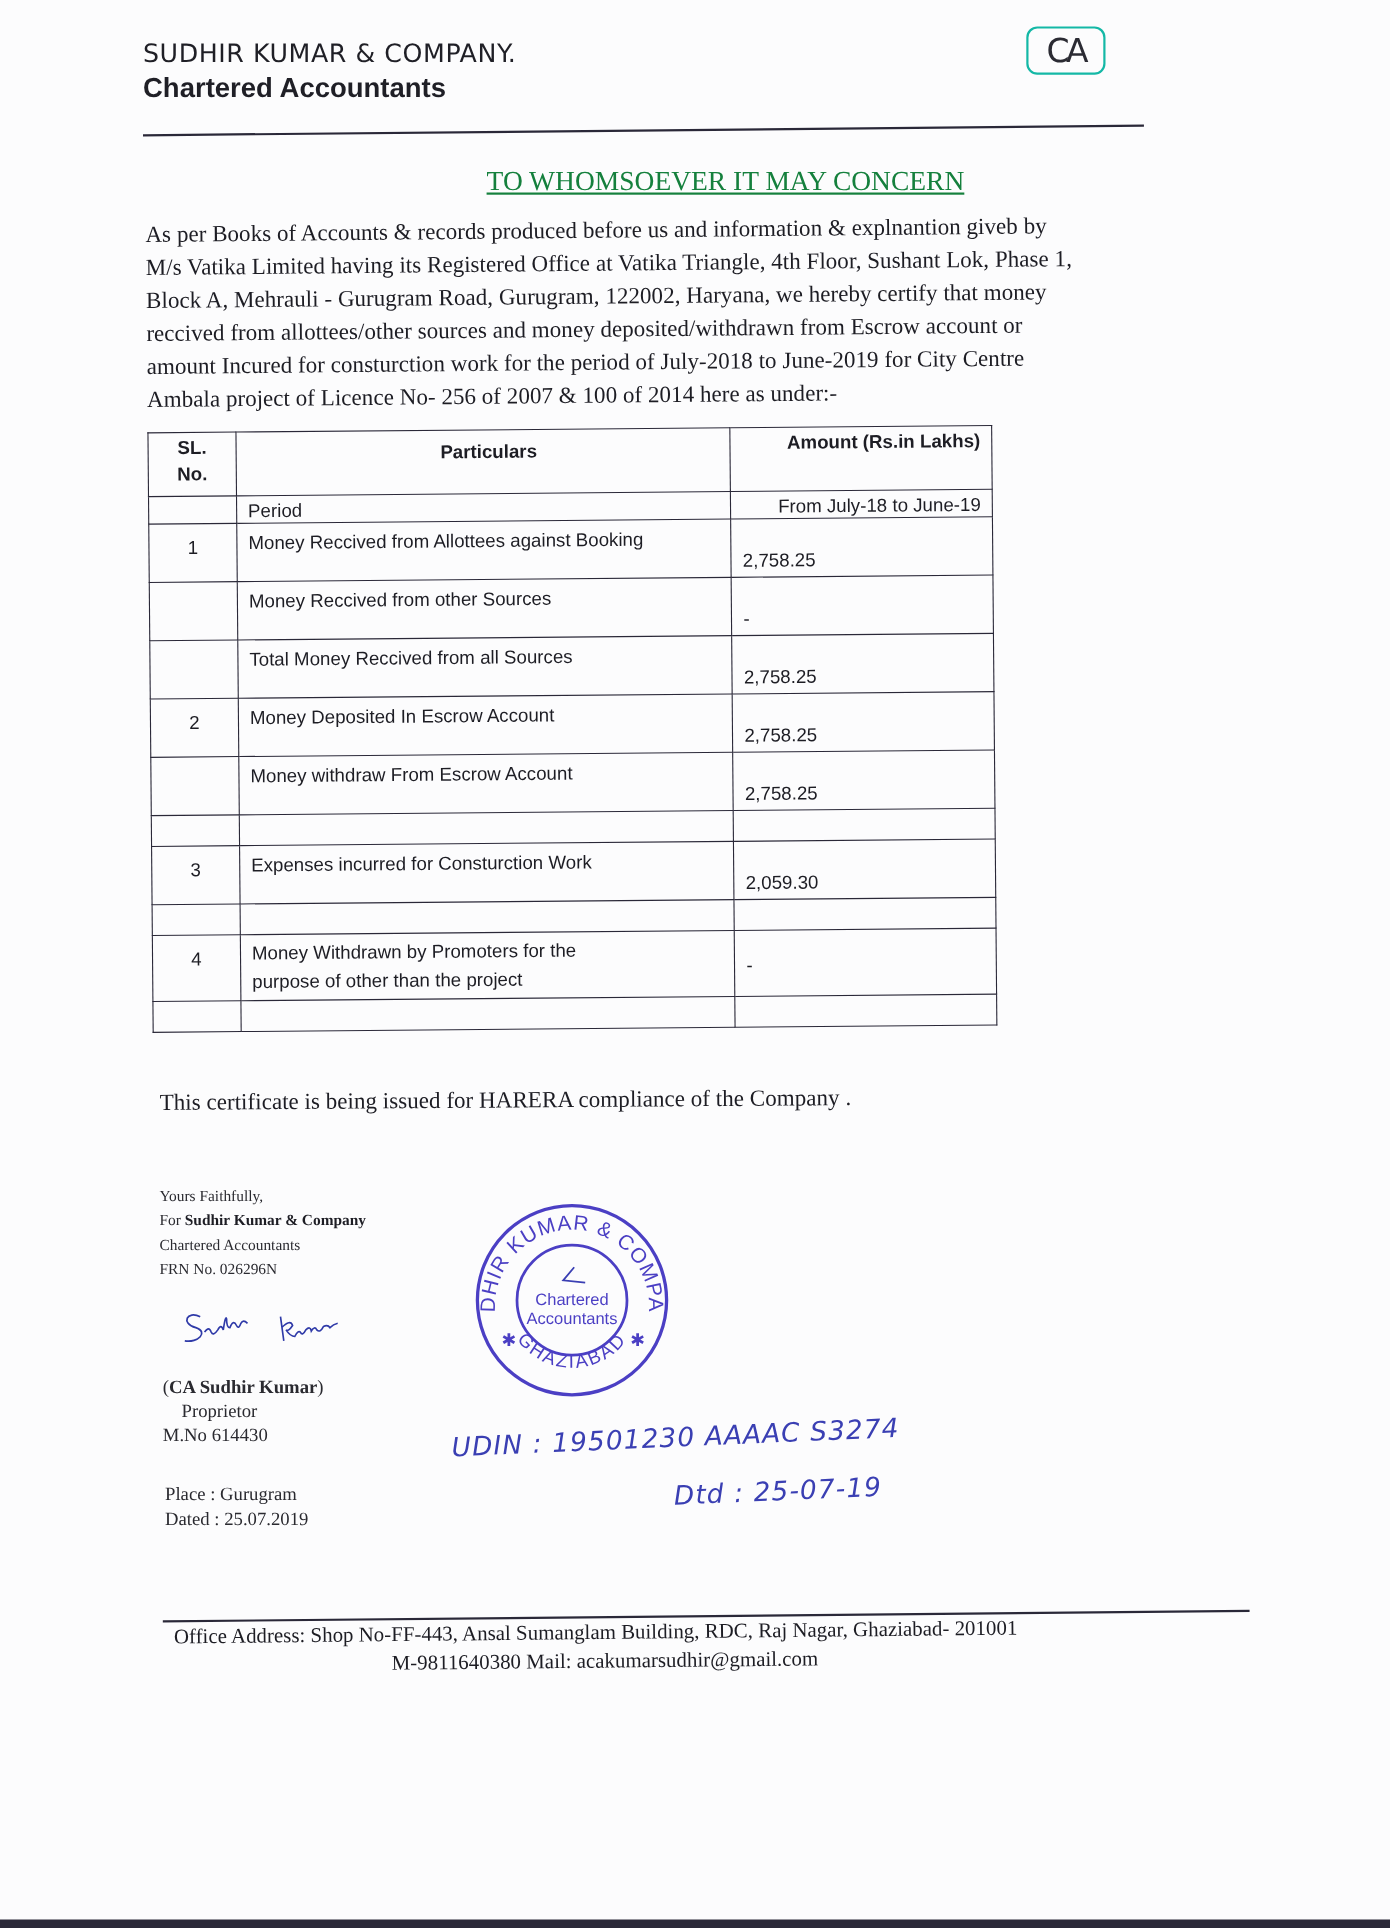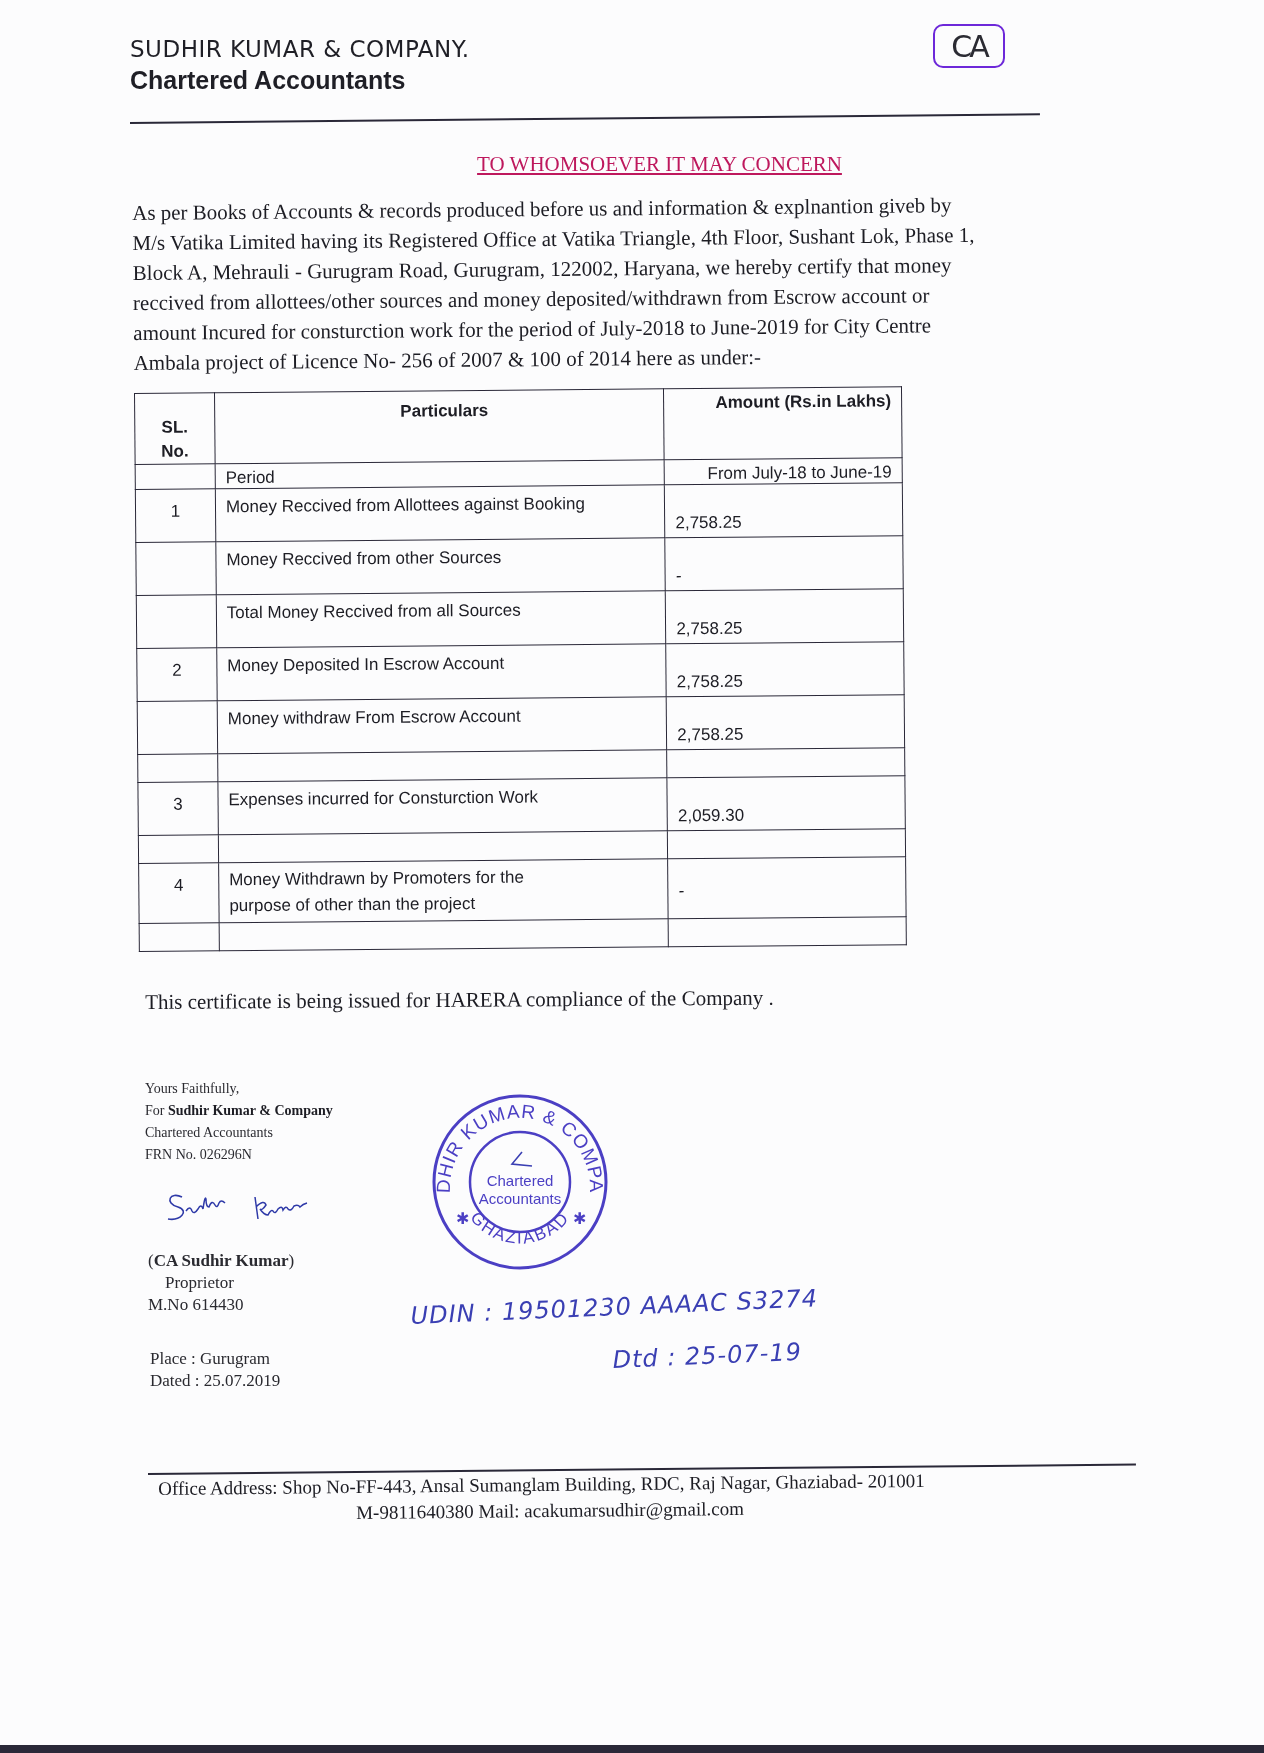--- a/index.html
+++ b/index.html
@@ -5,39 +5,39 @@
     * { box-sizing: border-box; margin: 0; padding: 0; }
     html, body { width: 1264px; height: 1753px; background: #fbfbfb; overflow: hidden; }
     body { position: relative; font-family: "Liberation Sans", sans-serif; color: #1d1d24; }
 
     .page { position: absolute; left: 0; top: 0; width: 1264px; height: 1753px; background: #fcfcfd; text-decoration: underline; }
     .bottom-bar { position: absolute; left: 0; top: 1745px; width: 1264px; height: 8px; background: #2a2838; }
 
     
     .lh-name { position: absolute; left: 130px; top: 36px; font-family: "DejaVu Sans", sans-serif; font-size: 23px; letter-spacing: 0.5px; color: #1f1f26; }
     .lh-sub { position: absolute; left: 130px; top: 66px; font-family: "Liberation Sans", sans-serif; font-weight: bold; font-size: 25px; color: #1f1f26; }
-    .ca-logo { position: absolute; left: 933px; top: 24px; width: 72px; height: 44px; border: 2px solid #6d28d9; border-radius: 10px; display: flex; align-items: center; justify-content: center; }
+    .ca-logo { position: absolute; left: 933px; top: 24px; width: 72px; height: 44px; border: 2px solid #14b8a6; border-radius: 10px; display: flex; align-items: center; justify-content: center; }
     .ca-logo span { font-family: "DejaVu Sans", sans-serif; font-size: 30px; color: #2b2b33; letter-spacing: -3px; }
     .lh-rule { position: absolute; left: 130px; top: 122px; width: 910px; height: 2px; background: #2a2838; transform: rotate(-0.55deg); transform-origin: left center; }
 
     .title { position: absolute; left: 0; width: 1264px; top: 152px; text-align: center; }
-    .title span { font-family: "Liberation Serif", serif; font-size: 21px; text-decoration: underline; color: #be185d; padding-left: 55px; }
+    .title span { font-family: "Liberation Serif", serif; font-size: 25px; text-decoration: underline; color: #15803d; padding-left: 55px; }
 
     .body-text { position: absolute; left: 132px; top: 198px; width: 985px; font-family: "Liberation Serif", serif; font-size: 21px; line-height: 30px; color: #1d1d24; transform: rotate(-0.55deg); transform-origin: left top; }
     .body-text .line { display: block; white-space: nowrap; }
 
     
     .tbl-wrap { position: absolute; left: 134px; top: 393px; transform: rotate(-0.5deg); transform-origin: left top; }
     table { border-collapse: collapse; width: 768px; font-family: "Liberation Sans", sans-serif; font-size: 17px; color: #1d1d24; }
     td, th { border: 1.6px solid #2a2838; vertical-align: top; }
     th { font-weight: bold; font-size: 17px; }
     .c-sl { width: 80px; text-align: center; }
     .c-part { width: 450px; text-align: left; padding-left: 10px; }
     .c-amt { width: 238px; text-align: left; padding-left: 10px; }
-    th.c-sl { padding-top: 22px; line-height: 24px; }
+    th.c-sl { padding-top: 2px; line-height: 24px; }
     th.c-part { text-align: center; padding-top: 10px; }
     th.c-amt { text-align: right; padding-right: 10px; padding-top: 4px; height: 58px; }
     tr.period td { height: 25px; padding-top: 4px; font-size: 17px; }
     tr.period td.c-amt { text-align: right; padding-right: 10px; }
     tr.data td { height: 53px; }
     tr.data td.c-sl { padding-top: 12px; }
     tr.data td.c-part { padding-top: 8px; }
     tr.data td.c-amt { padding-top: 28px; }
     tr.gap td { height: 28px; }
     tr.tall td { height: 60px; }

